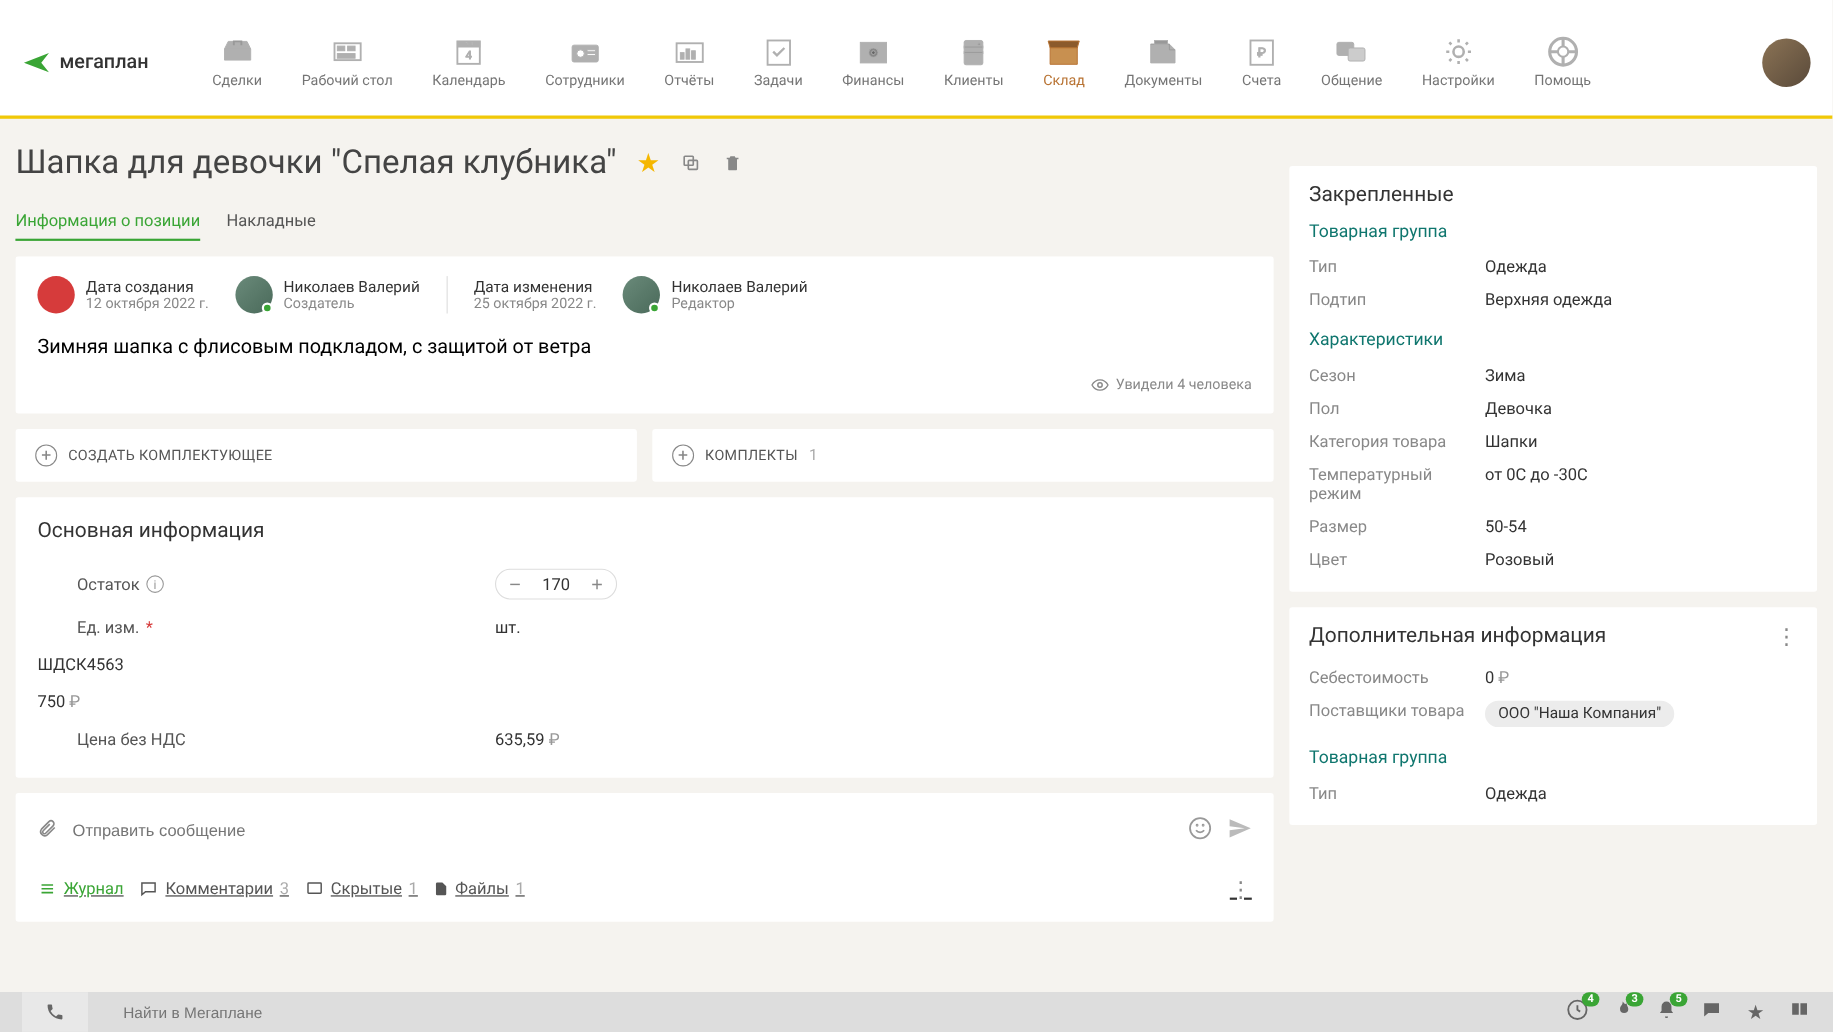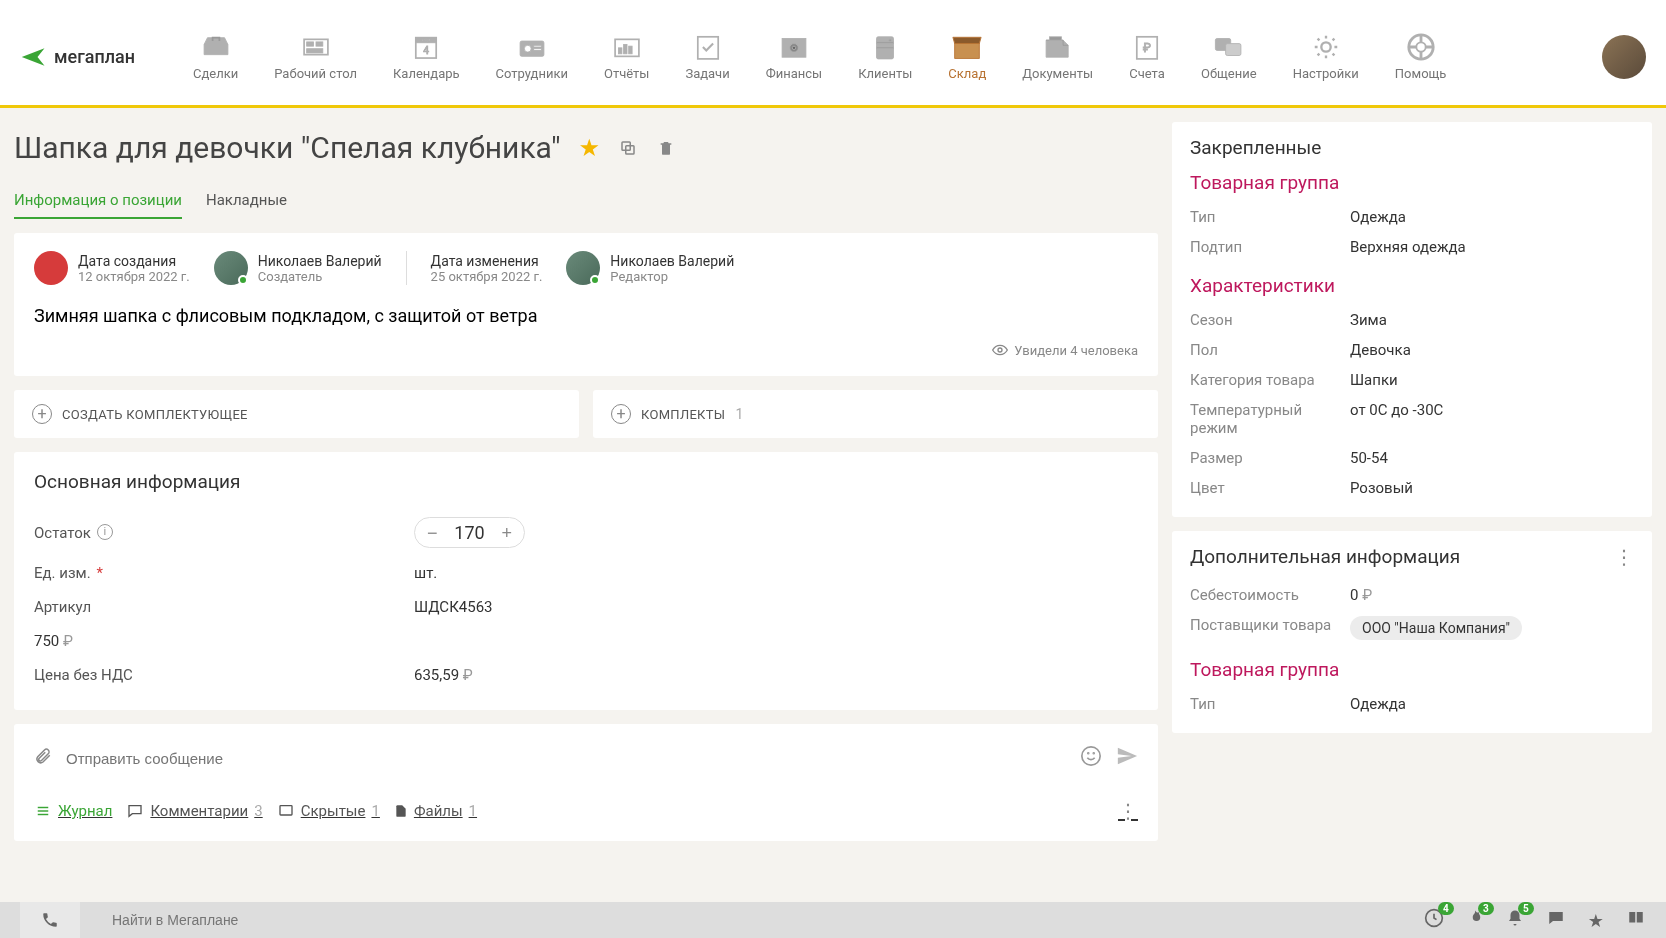--- a/index.html
+++ b/index.html
@@ -11,21 +11,21 @@
   .nav-items { display: flex; gap: 0; flex: 1; }
   .nav-item { display: flex; flex-direction: column; align-items: center; padding: 4px 18px; cursor: pointer; color: #757575; font-size: 13px; gap: 4px; }
   .nav-item.active { color: #b87333; }
   .nav-item .nav-icon { width: 36px; height: 30px; display: flex; align-items: center; justify-content: center; }
   .nav-item svg { fill: #b0b0b0; stroke: #b0b0b0; }
   .nav-item.active svg { fill: #c89050; stroke: #b87333; }
   .avatar-top { width: 44px; height: 44px; border-radius: 50%; background: linear-gradient(135deg,#8b7355,#5a4a3a); margin-left: auto; }
   
   .content { display: flex; gap: 14px; padding: 14px; height: calc(938px - 85px - 36px); overflow: hidden; }
   .main { flex: 1; display: flex; flex-direction: column; gap: 14px; min-width: 0; }
-  .sidebar-right { width: 480px; display: flex; flex-direction: column; gap: 14px; overflow-y: auto; }
+  .sidebar-right { width: 480px; display: flex; flex-direction: column; gap: 14px; overflow-y: auto; margin-top: 29px; }
   
   .title-row { display: flex; align-items: center; gap: 18px; padding: 8px 0 4px 0; }
   .title-row h1 { font-size: 30px; font-weight: 400; color: #444; }
   .star { color: #f5b700; font-size: 24px; cursor: pointer; }
   .icon-btn { color: #888; cursor: pointer; width: 20px; height: 20px; display: inline-flex; align-items: center; justify-content: center; }
   
   .tabs { display: flex; gap: 24px; }
   .tab { padding: 8px 0; font-size: 15px; color: #555; cursor: pointer; border-bottom: 2px solid transparent; }
   .tab.active { color: #3aa535; border-bottom-color: #3aa535; }
   
@@ -44,44 +44,44 @@
   .views { display: flex; justify-content: flex-end; align-items: center; gap: 6px; margin-top: 16px; color: #888; font-size: 13px; }
   
   .twin { display: flex; gap: 14px; }
   .twin .card { flex: 1; padding: 14px 18px; display: flex; align-items: center; gap: 10px; }
   .plus-circle { width: 20px; height: 20px; border: 1.5px solid #888; border-radius: 50%; display: inline-flex; align-items: center; justify-content: center; font-size: 16px; color: #888; line-height: 1; }
   .twin .label-u { text-transform: uppercase; font-size: 13px; color: #555; letter-spacing: 0.3px; }
   .twin .count { color: #aaa; }
   
   .section-title { font-size: 19px; color: #333; margin-bottom: 16px; }
   .kv-row { display: flex; align-items: center; padding: 8px 0; }
-  .kv-row .k { width: 380px; font-size: 15px; color: #555; display: flex; align-items: flex-start; gap: 6px; }
+  .kv-row .k { width: 380px; font-size: 15px; color: #555; display: flex; align-items: center; gap: 6px; margin-left: 36px; }
   .kv-row .k .req { color: #d63b3b; }
   .kv-row .v { font-size: 15px; color: #333; }
   .info-circle { display: inline-flex; width: 16px; height: 16px; border: 1.3px solid #999; border-radius: 50%; align-items: center; justify-content: center; font-size: 11px; color: #999; font-style: normal; }
   .stepper { display: inline-flex; align-items: center; border: 1px solid #ddd; border-radius: 20px; padding: 4px 12px; gap: 16px; }
   .stepper button { background: none; border: none; font-size: 18px; color: #888; cursor: pointer; line-height: 1; }
-  .stepper span { min-width: 32px; text-align: center; font-size: 18px; }
+  .stepper span { min-width: 32px; text-align: center; font-size: 15px; }
   .rub::after { content: " ₽"; color: #999; }
   
   .compose { display: flex; align-items: center; gap: 14px; }
   .compose .clip { color: #888; font-size: 20px; cursor: pointer; }
   .compose input { flex: 1; border: none; outline: none; font-size: 15px; padding: 8px 0; background: transparent; }
   .compose .emoji, .compose .send { color: #999; font-size: 20px; cursor: pointer; }
   
   .sub-tabs { display: flex; align-items: center; gap: 14px; margin-top: 14px; padding-top: 10px; text-decoration: underline; }
   .sub-tab { display: flex; align-items: center; gap: 6px; font-size: 15px; color: #555; cursor: pointer; }
   .sub-tab.active { color: #3aa535; }
   .sub-tab .ct { color: #aaa; }
   .more-dots { margin-left: auto; color: #888; font-size: 20px; cursor: pointer; }
   .date-divider { text-align: center; color: #999; font-size: 13px; margin-top: 12px; }
   
   .side-section { padding: 14px 18px; background: #fff; border-radius: 3px; }
   .side-title { font-size: 19px; color: #333; margin-bottom: 12px; }
-  .side-subtitle { font-size: 19px; color: #be185d; margin: 12px 0 8px 0; }
+  .side-subtitle { font-size: 16px; color: #0f766e; margin: 12px 0 8px 0; }
   .side-kv { display: flex; padding: 6px 0; font-size: 15px; }
   .side-kv .sk { width: 160px; color: #888; }
   .side-kv .sv { color: #333; }
   .pill { background: #ececec; border-radius: 14px; padding: 4px 12px; display: inline-block; font-size: 14px; }
   .side-section .more-dots { float: right; }
   
   .bottombar { position: fixed; bottom: 0; left: 0; right: 0; height: 36px; background: #ddd; display: flex; align-items: center; padding: 0 20px; gap: 20px; }
   .bottombar .phone-btn { width: 60px; height: 36px; background: #e8e8e8; display: flex; align-items: center; justify-content: center; color: #666; }
   .bottombar input { flex: 1; max-width: 820px; border: none; background: transparent; outline: none; font-size: 14px; padding: 0 12px; color: #555; }
   .br-icons { margin-left: auto; display: flex; align-items: center; gap: 22px; }
@@ -342,21 +342,20 @@
         </div>
       </div>
       <div class="kv-row">
         <div class="k">
               <span>Ед. изм.</span>
               <span class="req">*</span>
             </div>
         <div class="v">шт.</div>
       </div>
       <div class="kv-row">
-        <div class="k">Артикул</div>
         <div class="v">ШДСК4563</div>
       </div>
       <div class="kv-row">
         <div class="v rub">750</div>
       </div>
       <div class="kv-row">
         <div class="k">Цена без НДС</div>
         <div class="v rub">635,59</div>
       </div>
     </div>

